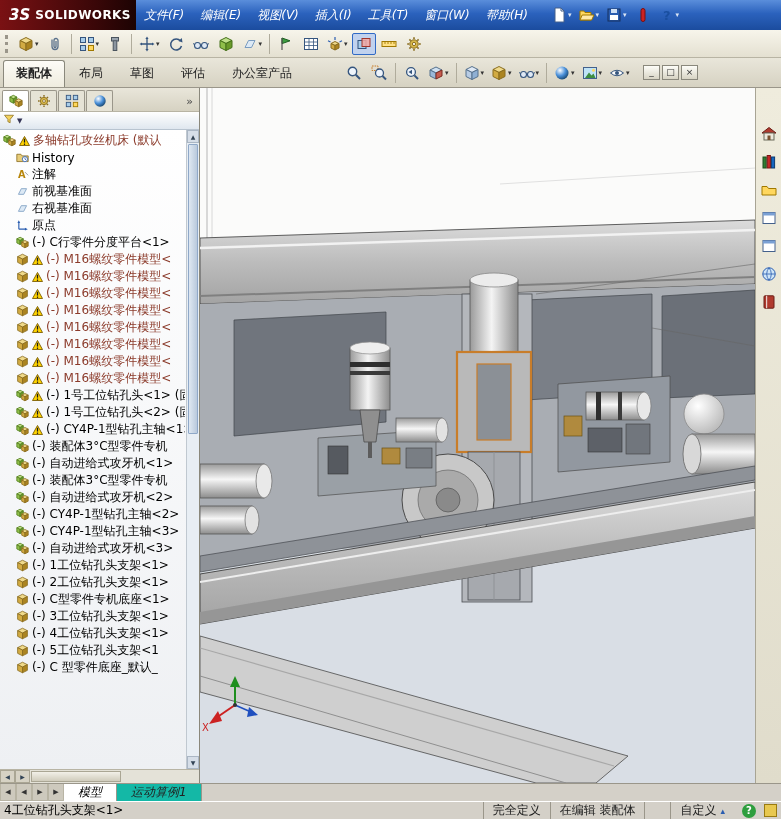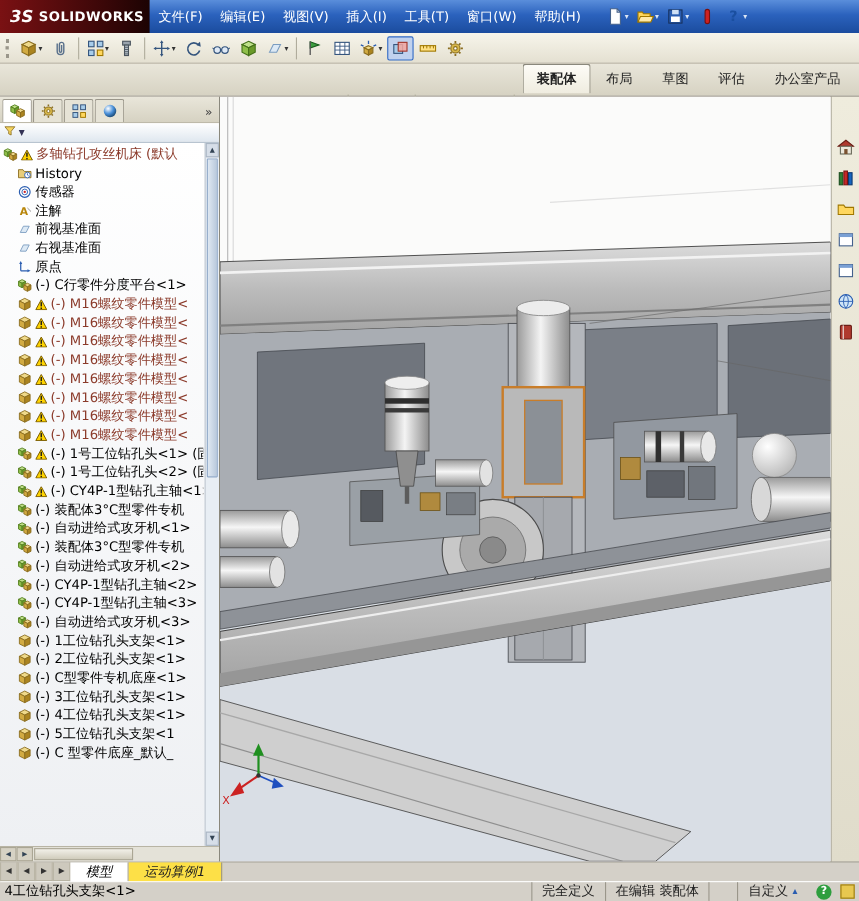--- a/index.html
+++ b/index.html
@@ -5,37 +5,37 @@
 *{margin:0;padding:0;box-sizing:border-box;}
 html,body{width:781px;height:819px;overflow:hidden;}
 body{font-family:"DejaVu Sans","Liberation Sans",sans-serif;font-size:12px;background:#d4d0c8;color:#000;}
 
 
 .titlebar{height:30px;display:flex;align-items:stretch;background:linear-gradient(180deg,#5a8edb,#2b62bd 45%,#1b4c9e);}
 .logo{width:136px;flex:0 0 136px;background:linear-gradient(90deg,#7a1113,#3a0708 70%,#1c0303);color:#fff;display:flex;align-items:center;gap:5px;padding-left:9px;}
 .logo .mark{font-size:15px;font-weight:bold;font-style:italic;}
 .logo .word{font-size:12px;font-weight:bold;letter-spacing:.4px;}
 .menus{display:flex;align-items:center;color:#fff;}
-.menu-item{padding:0 8px;line-height:30px;cursor:default;}
+.menu-item{padding:0 8px;line-height:30px;cursor:default;font-style:italic;}
 .quick{display:flex;align-items:center;margin-left:12px;gap:1px;}
 .titlebar .tb-btn .dd{color:#dce6f5;}
 
 
 .tb-btn{height:22px;min-width:24px;padding:0 2px;display:inline-flex;align-items:center;justify-content:center;border:1px solid transparent;border-radius:2px;position:relative;}
 .tb-btn svg{width:16px;height:16px;display:block;}
 .tb-btn .dd{font-size:7px;margin-left:1px;color:#333;}
 .tb-btn.active{background:#c1d2ee;border-color:#316ac5;}
 .tb-sep{width:1px;height:20px;background:#b0ac9c;margin:0 3px;display:inline-block;}
 
 
 .toolbar2{height:28px;background:linear-gradient(180deg,#f7f5eb,#e4e0d1);border-bottom:1px solid #b8b4a4;display:flex;align-items:center;padding:0 4px;gap:1px;}
 .grip{width:4px;height:18px;border-left:3px dotted #9a968a;margin:0 5px 0 1px;}
 
 
-.tabrow{height:30px;background:linear-gradient(180deg,#e9e6da,#d6d2c2);border-bottom:1px solid #9a968a;display:flex;align-items:flex-end;padding:0 3px;flex-direction:column;}
+.tabrow{height:30px;background:linear-gradient(180deg,#e9e6da,#d6d2c2);border-bottom:1px solid #9a968a;display:flex;align-items:flex-end;padding:0 3px;}
 .cmd-tabs{display:flex;align-items:flex-end;}
 .cmd-tab{padding:4px 12px 5px;margin-right:1px;border:1px solid transparent;border-bottom:none;border-radius:3px 3px 0 0;color:#222;}
 .cmd-tab.active{background:linear-gradient(#fdfcf7,#efecdf);border-color:#8a887c;font-weight:bold;}
 .headsup{display:flex;align-items:center;align-self:center;margin-left:36px;gap:1px;}
 .winbtns{display:flex;gap:2px;margin-left:auto;margin-right:80px;align-self:center;}
 .wbtn{width:17px;height:15px;border:1px solid #8a887c;background:linear-gradient(#fdfdf8,#d8d4c4);font-size:9px;line-height:12px;text-align:center;color:#333;}
 
 
 .main{display:flex;height:695px;}
 
@@ -71,21 +71,21 @@
 .viewport svg{position:absolute;inset:0;width:100%;height:100%;}
 
 
 .taskpane{width:26px;flex:0 0 26px;background:linear-gradient(180deg,#efecdd,#e0dccb);border-left:1px solid #a8a494;display:flex;flex-direction:column;align-items:center;padding-top:36px;gap:8px;}
 .taskpane .tb-btn{min-width:20px;height:20px;}
 
 
 .bottombar{height:18px;background:#d4d0c8;display:flex;align-items:stretch;border-top:1px solid #9a968a;}
 .bb-nav{display:flex;}
 .bb-nav-btn{width:16px;border:1px solid #b8b4a4;border-top:none;background:#cdc9bd;font-size:7px;display:flex;align-items:center;justify-content:center;color:#333;}
-.bb-tab{padding:0 14px;display:flex;align-items:center;font-size:12px;border-right:1px solid #9a968a;background:#fde047;color:#222;}
+.bb-tab{padding:0 14px;display:flex;align-items:center;font-size:12px;border-right:1px solid #9a968a;background:#14b8a6;color:#222;}
 .bb-tab.active{background:#fff;color:#000;}
 
 
 .statusbar{height:18px;background:#d4d0c8;border-top:1px solid #fff;display:flex;align-items:center;font-size:12px;padding-left:4px;}
 .sb-left{flex:1;overflow:hidden;white-space:nowrap;}
 .sb-field{border-left:1px solid #9a968a;padding:0 9px;height:100%;display:flex;align-items:center;color:#222;white-space:nowrap;}
 .sb-gap{border-left:1px solid #9a968a;width:26px;height:100%;}
 .sb-combo{gap:4px;text-align:right;}
 .combo-arrow{color:#2a5db0;font-size:9px;}
 .sb-help{width:14px;height:14px;border-radius:50%;background:#2e9e3e;color:#fff;font-size:10px;font-weight:bold;text-align:center;line-height:14px;margin:0 8px;}
@@ -454,30 +454,20 @@
                 <path d="M1 13V4h5l1.5 2H15v7z" fill="#e8cd7a" stroke="#8a6d1f"></path>
                 <circle cx="11" cy="10" r="3.2" fill="#fff" stroke="#2a5db0"></circle>
                 <path d="M11 8v2l1.4 1" fill="none" stroke="#2a5db0"></path>
               </svg>
             </span>
             <span class="t-label">History</span>
           </div>
           <div class="tree-row">
             <span class="t-icon">
               <svg viewBox="0 0 16 16">
-                <circle cx="8" cy="8" r="6" fill="none" stroke="#2a5db0" stroke-width="1.3"></circle>
-                <circle cx="8" cy="8" r="3.2" fill="none" stroke="#2a5db0"></circle>
-                <circle cx="8" cy="8" r="1.3" fill="#cc2222"></circle>
-              </svg>
-            </span>
-            <span class="t-label">传感器</span>
-          </div>
-          <div class="tree-row">
-            <span class="t-icon">
-              <svg viewBox="0 0 16 16">
                 <text x="2.5" y="12.5" font-size="12" font-weight="bold" fill="#b8860b">A</text>
                 <line x1="11" y1="5" x2="15" y2="9" stroke="#8a8a8a"></line>
               </svg>
             </span>
             <span class="t-label">注解</span>
           </div>
           <div class="tree-row">
             <span class="t-icon">
               <svg viewBox="0 0 16 16">
                 <polygon points="3,11.5 6.5,4.5 13,4.5 9.5,11.5" fill="#dce9f5" stroke="#7a9cc0"></polygon>

